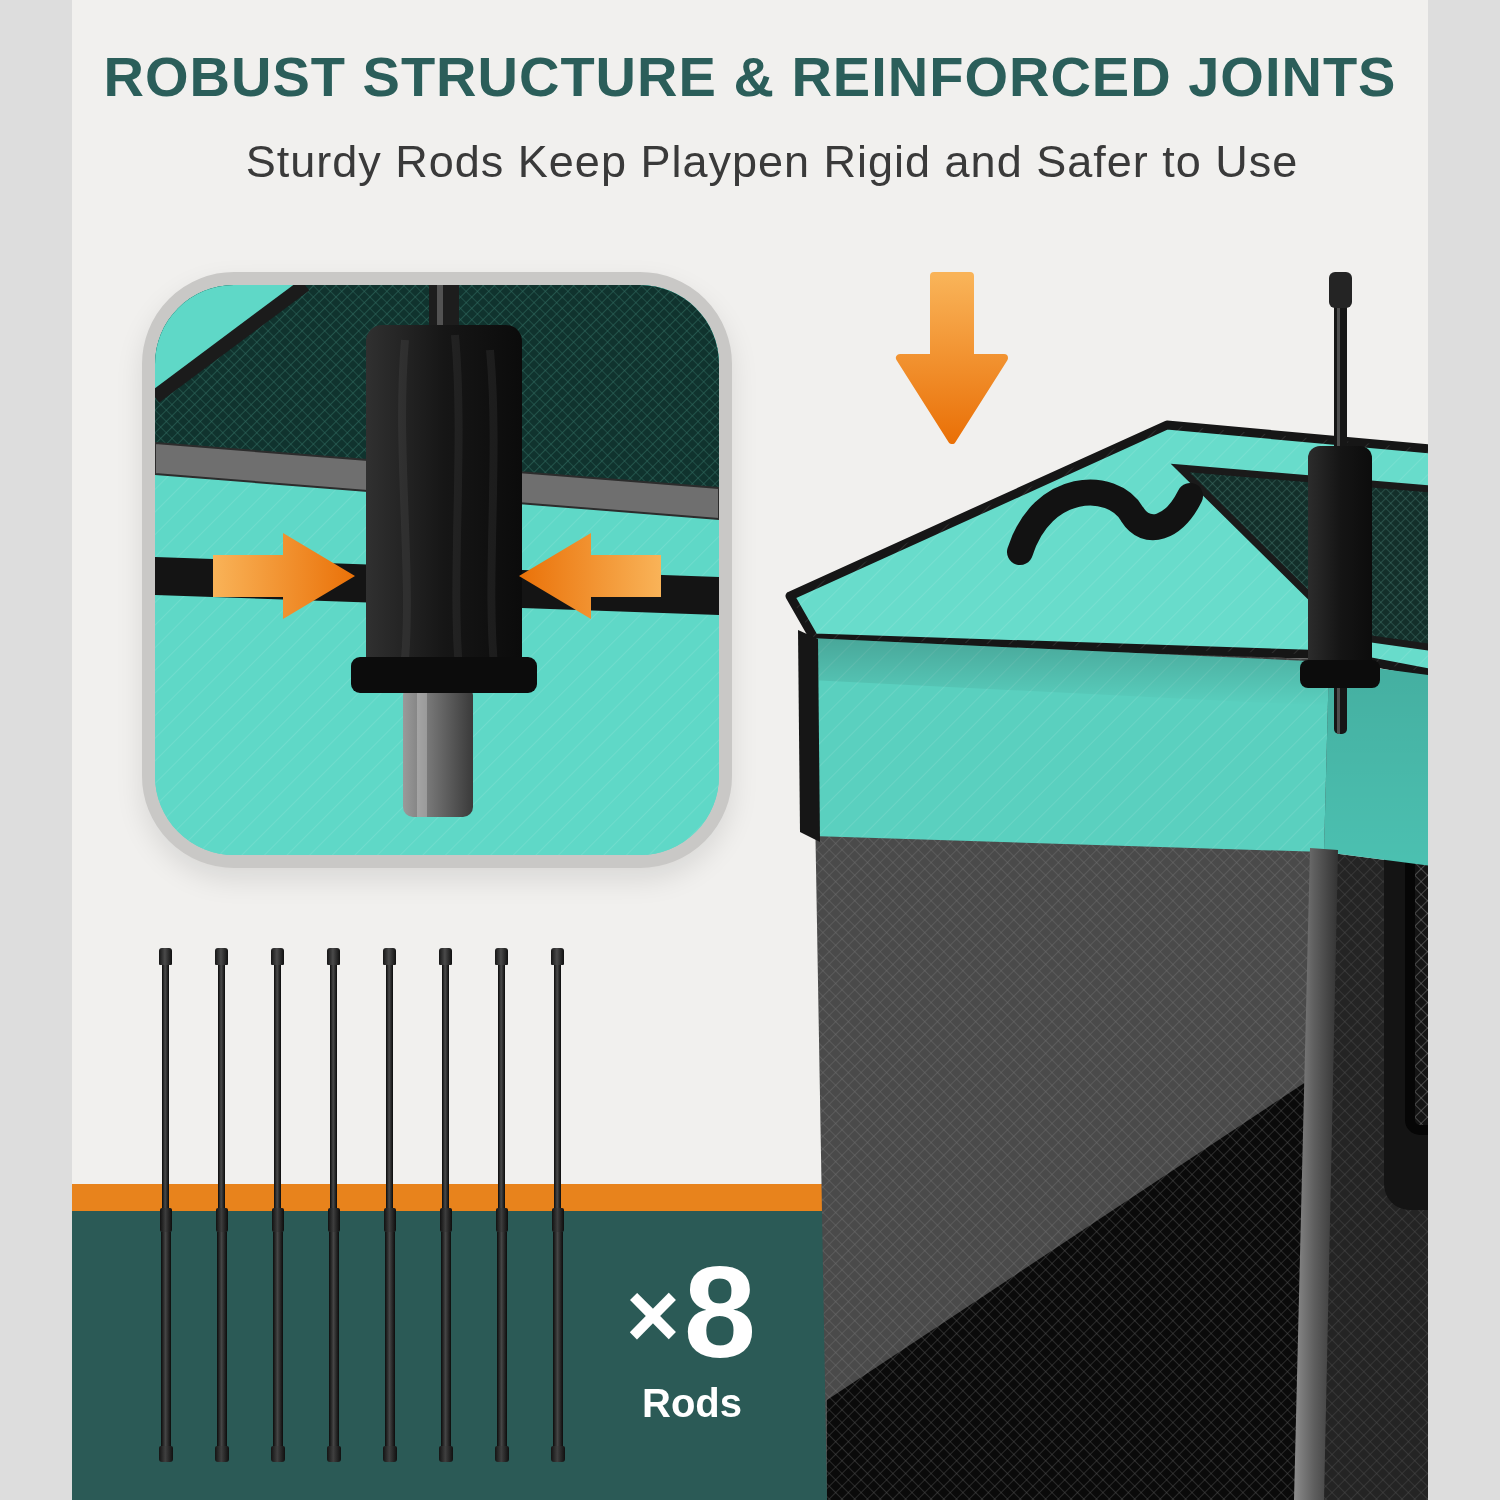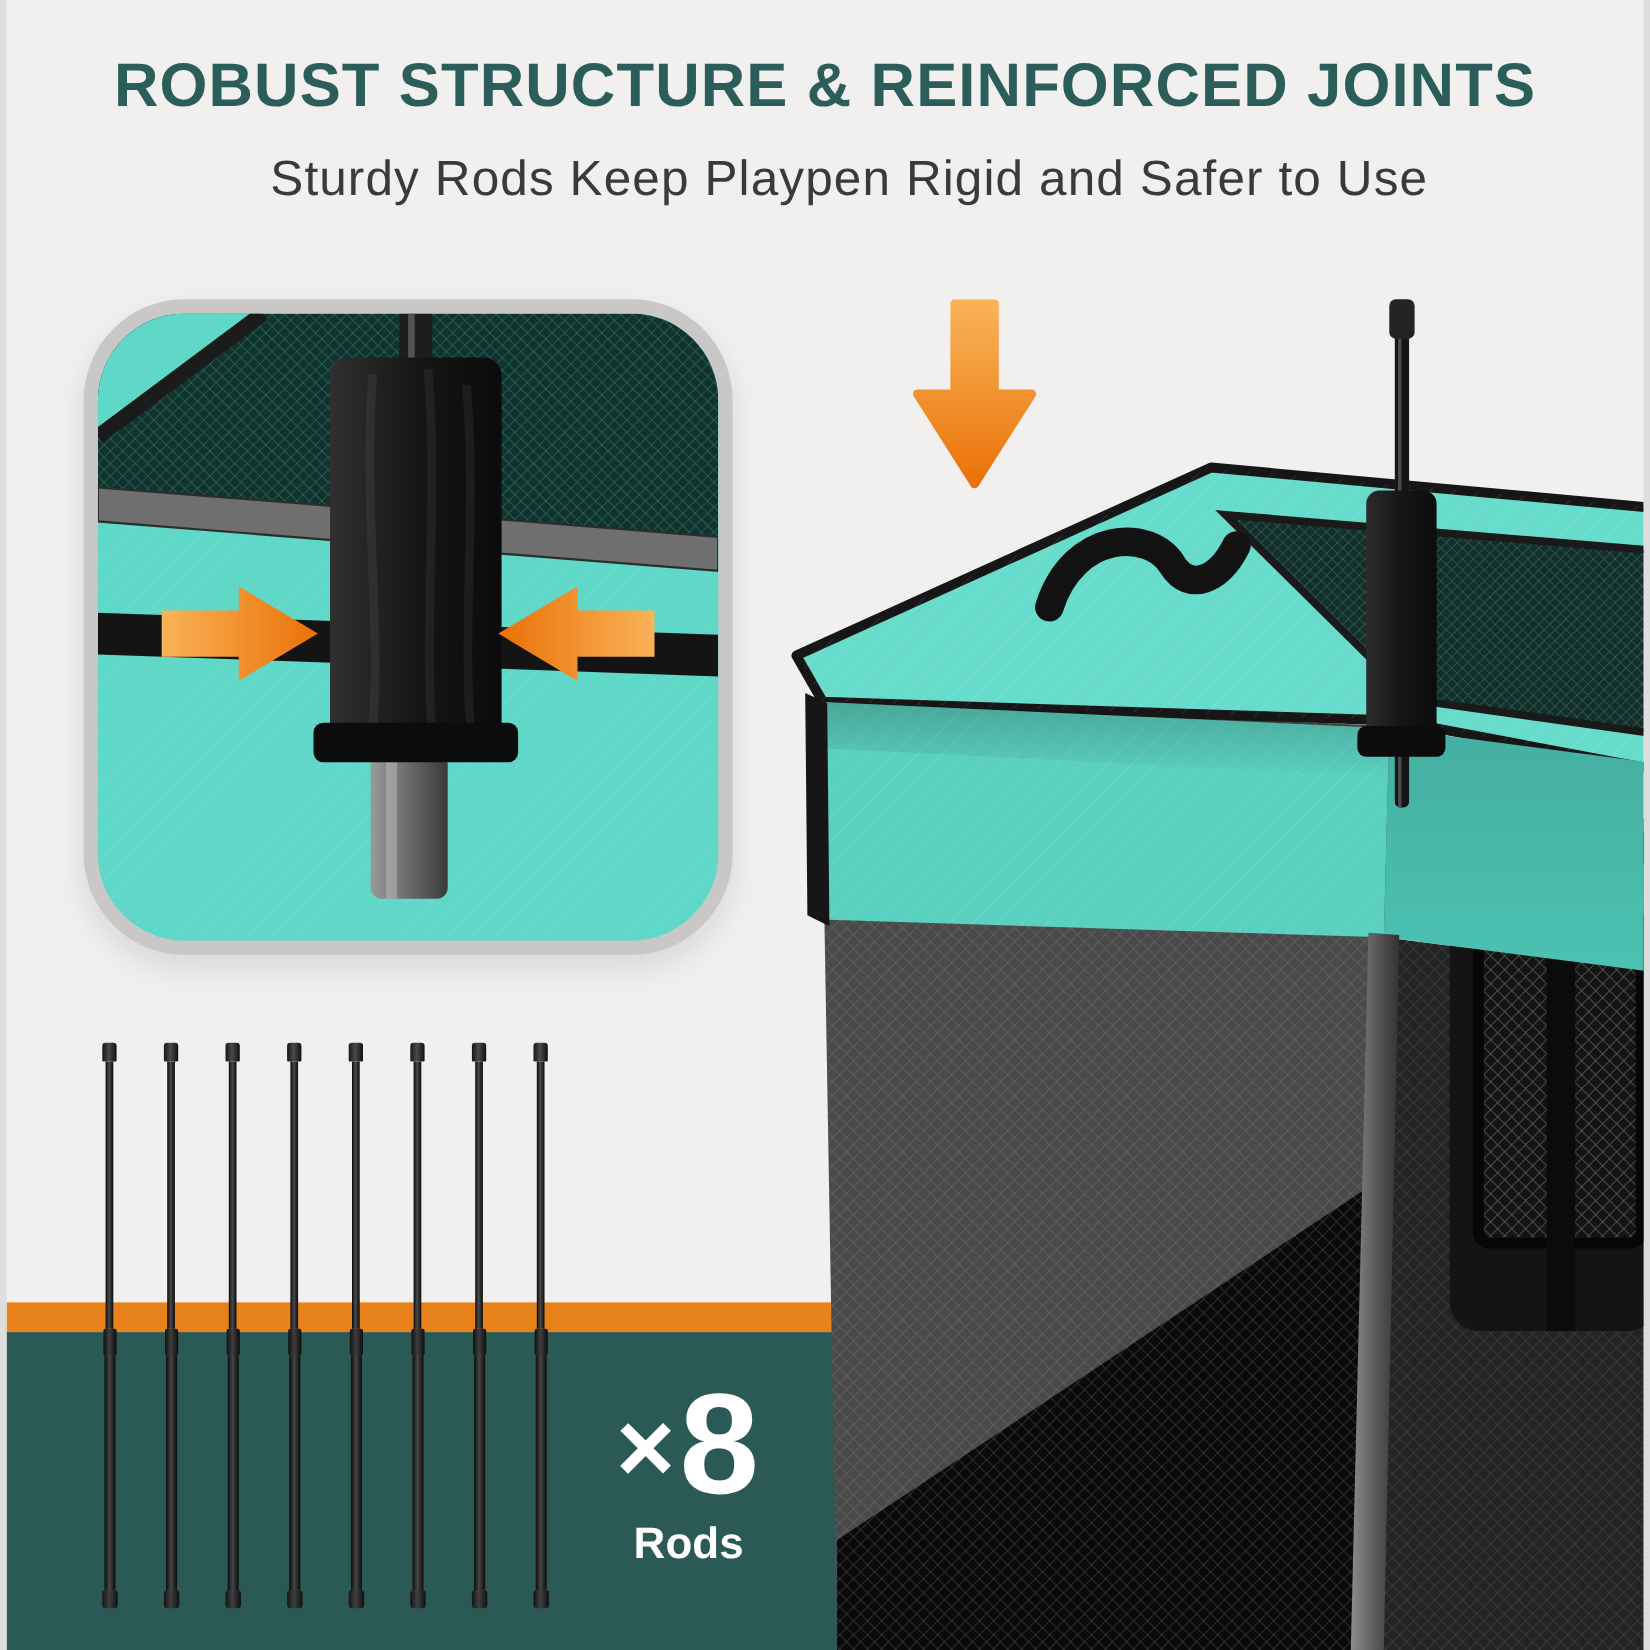--- a/index.html
+++ b/index.html
@@ -1,18 +1,18 @@
 <!DOCTYPE html>
 <html style="--bg: #f1f0ee; --heading: #2b5e5a; --subtitle_text: #3a3a3a; --mint: #5fd8c7; --mint_top: #68dccb; --mint_front: #5ad0bf; --mint_side: #4cc2b2; --orange: #ee7d12; --orange_light: #f9b358; --orange_stripe: #e8831c; --teal_band: #2b5a56; --inset_border: #c9c8c6; --rod_black: #1c1c1c; --badge_text: #ffffff;"><head>
 <meta charset="utf-8">
 <style>
   * { margin:0; padding:0; box-sizing:border-box; }
   html,body { background:#dddddd; }
   body { font-family:"Liberation Sans","DejaVu Sans",sans-serif; }
-  .canvas { position:relative; width:1488px; height:1500px; margin:0 auto;
+  .canvas { position:relative; width:1356px; height:1500px; margin:0 auto;
             background:var(--bg,#f1f0ee); overflow:hidden; }
 
   .title { position:absolute; top:44px; left:0; width:100%; text-align:center;
            font-size:56px; font-weight:800; letter-spacing:1px; white-space:nowrap;
            color:var(--heading,#2b5e5a); }
   .subtitle { position:absolute; top:136px; left:0; width:100%; text-align:center;
               font-size:45px; font-weight:500; letter-spacing:1px; white-space:nowrap;
               color:var(--subtitle_text,#3a3a3a);padding-left:44px; }
 
   .stripe { position:absolute; left:0; top:1184px; width:100%; height:27px;

